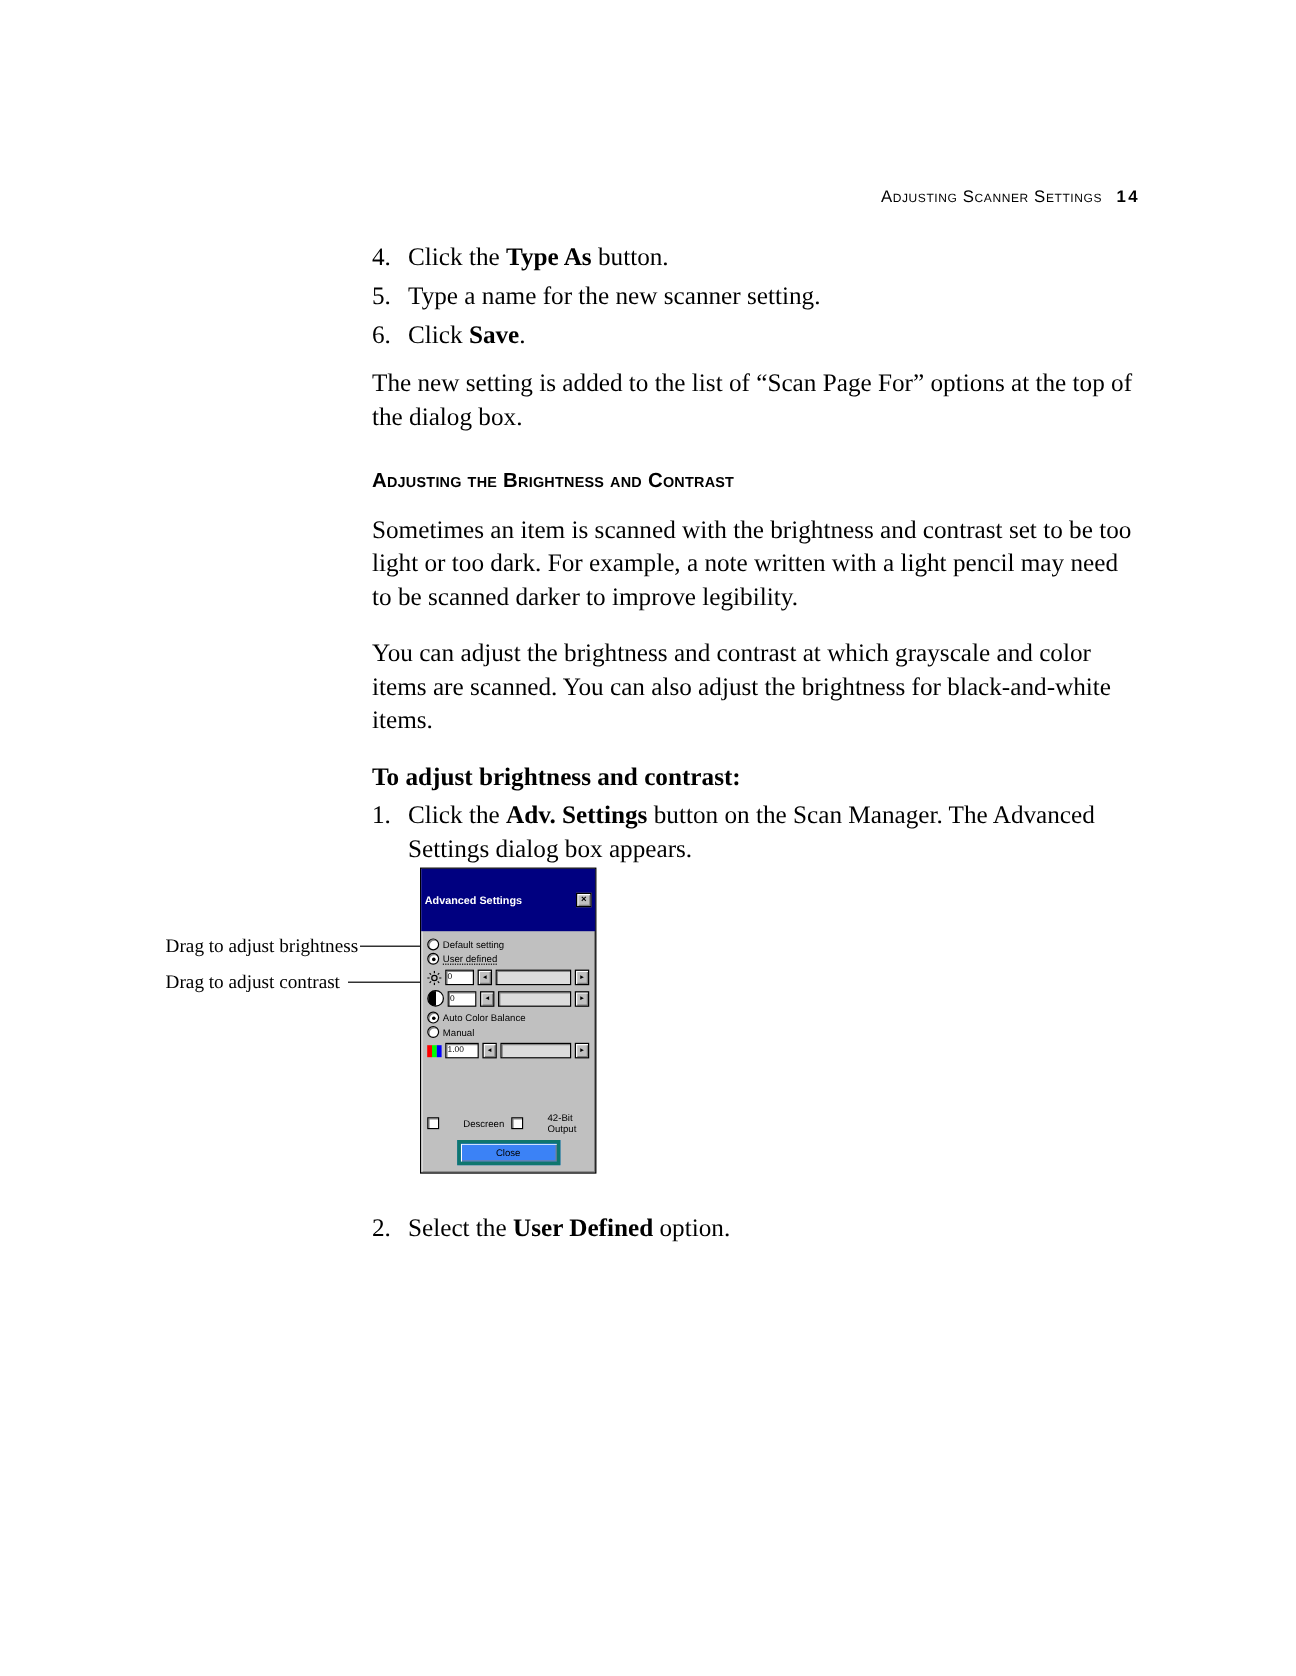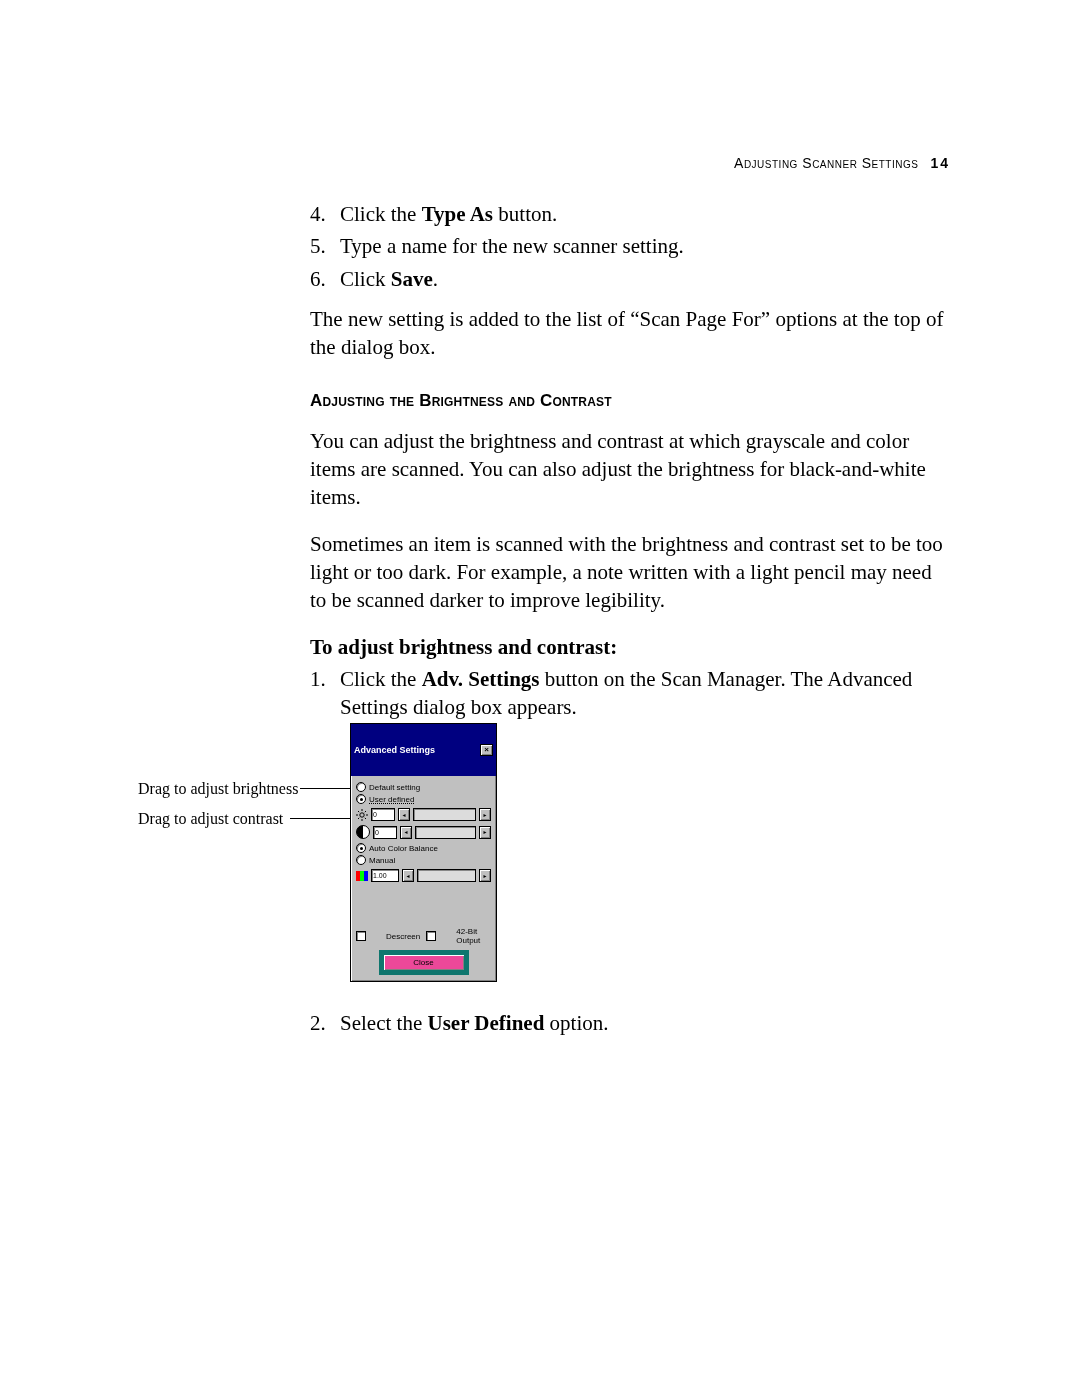--- a/index.html
+++ b/index.html
@@ -240,22 +240,22 @@
   .dlg-foot {
     display: flex;
     justify-content: space-between;
     gap: 6px;
     margin: 3px 0 5px 0;
   }
   .dlg-btn {
     text-align: center;
     height: 15px;
     line-height: 15px;
-    background: #ec4899;
-    border: 5px solid #0f766e;
+    background: #3b82f6;
+    border: 3px solid #0f766e;
     box-shadow: inset 1px 1px 0 #fff, inset -1px -1px 0 #808080;
     font-size: 8px;
     margin: 0 auto 2px auto;
     width: 80px;
   }
   svg { display:block; }
 </style>
 </head>
 <body>
 
@@ -284,22 +284,22 @@
         <span class="txt">
           <span>Click </span><span class="bold">Save</span><span>.</span>
         </span>
       </div>
     </div>
 
     <div class="p">The new setting is added to the list of “Scan Page For” options at the top of the dialog box.</div>
 
     <div class="section-heading">Adjusting the Brightness and Contrast</div>
 
+    <div class="p">Sometimes an item is scanned with the brightness and contrast set to be too light or too dark. For example, a note written with a light pencil may need to be scanned darker to improve legibility.</div>
     <div class="p">You can adjust the brightness and contrast at which grayscale and color items are scanned. You can also adjust the brightness for black-and-white items.</div>
-    <div class="p">Sometimes an item is scanned with the brightness and contrast set to be too light or too dark. For example, a note written with a light pencil may need to be scanned darker to improve legibility.</div>
 
     <div class="p bold" style="margin-bottom:4px;">To adjust brightness and contrast:</div>
 
     <div class="ol">
       <div class="li">
         <span class="num">1.</span>
         <span class="txt">
           <span>Click the </span><span class="bold">Adv. Settings</span><span> button on the Scan Manager. The Advanced Settings dialog box appears.</span>
         </span>
       </div>

